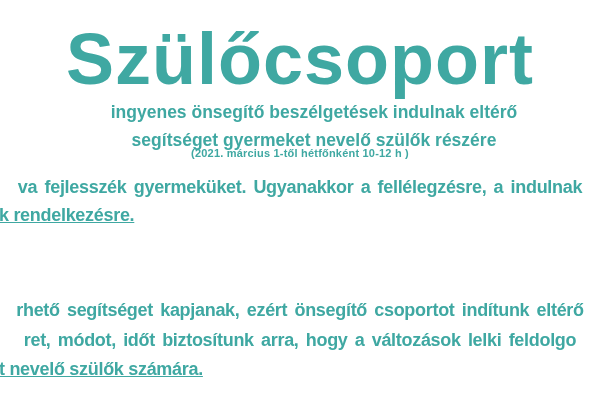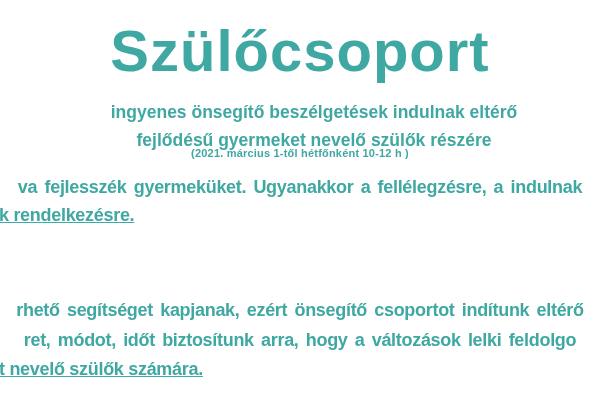--- a/index.html
+++ b/index.html
@@ -12,21 +12,21 @@
     margin: 0 auto;
     background: var(--bg);
     overflow: hidden;
     font-family: "Liberation Sans", "DejaVu Sans", sans-serif;
     color: var(--accent);
   }
   .title {
     position: absolute;
     top: 16px; left: 0; right: 0;
     text-align: center;
-    font-size: 58px;
+    font-size: 72px;
     font-weight: 700;
     letter-spacing: 1px;
     line-height: 1.2;
     color: var(--accent);
   }
   .subtitle {
     position: absolute;
     top: 98px; left: 0; right: 0;
     text-align: center;
     font-size: 17.5px;
@@ -69,21 +69,21 @@
 </style>
 </head>
 <body>
 
 <div class="page">
 
   <h1 class="title">Szülőcsoport</h1>
 
   <div class="subtitle">
     <span class="bline center">ingyenes önsegítő beszélgetések indulnak eltérő</span>
-    <span class="bline center">fejlődésű gyermeket nevelő szülők részére</span>
+    <span class="bline center">segítséget gyermeket nevelő szülők részére</span>
   </div>
 
   <div class="schedule">(2021. március 1-től hétfőnként 10-12 h )</div>
 
   <div class="para para-1">
     <span class="bline center ws-b">va fejlesszék gyermeküket. Ugyanakkor a fellélegzésre, a indulnak</span>
     <span class="bline left">k rendelkezésre.</span>
   </div>
 
   <div class="para para-2">

